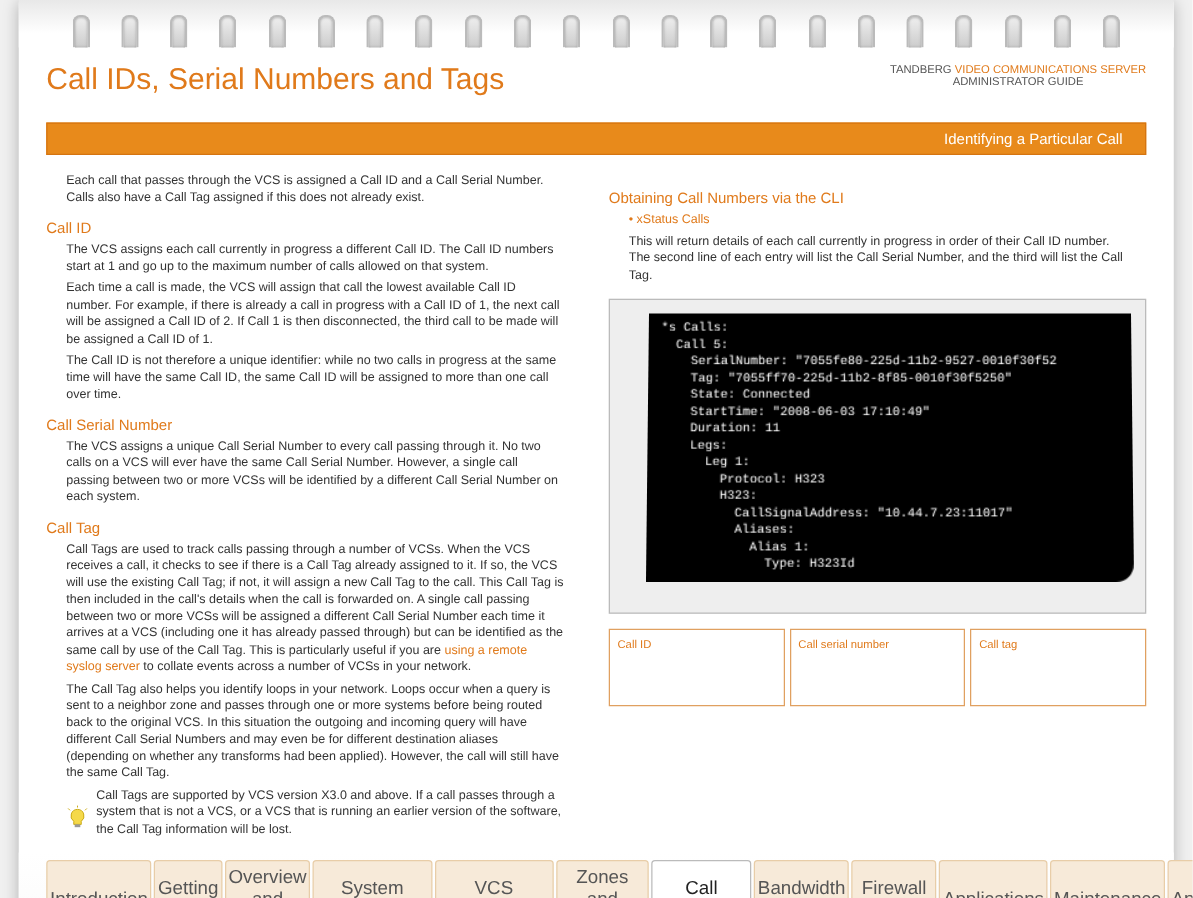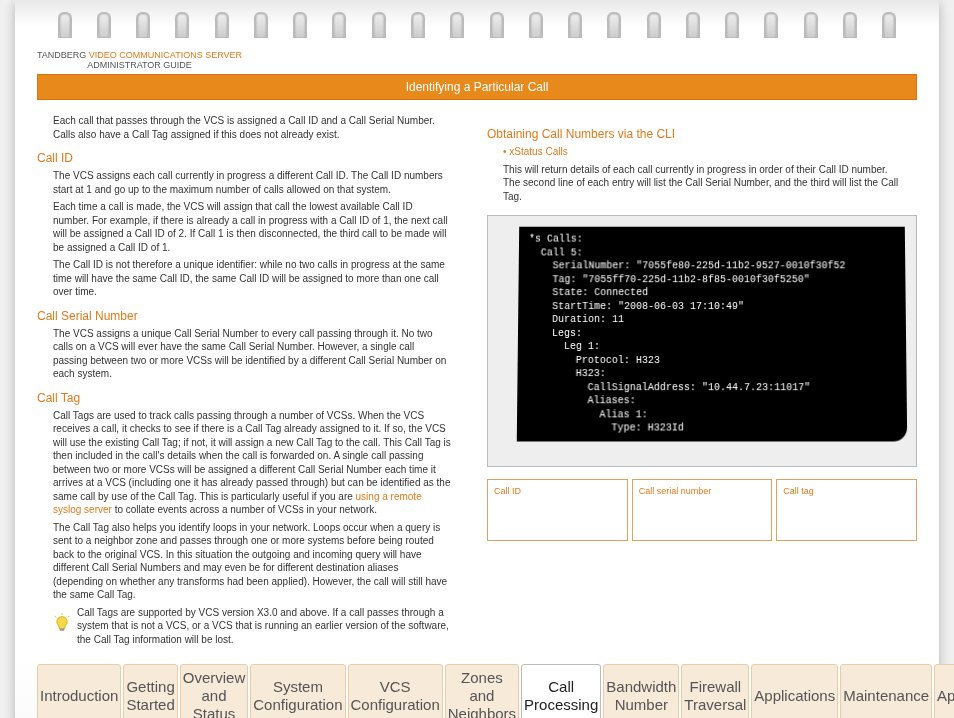--- a/index.html
+++ b/index.html
@@ -4,28 +4,28 @@
 <style>
   body{margin:0;padding:0;background:#f0f0f0;font-family:Arial,Helvetica,sans-serif;font-size:11px;color:#333;width:954px}
   .page{background:#fff;margin:0 auto;width:924px;padding:0;position:relative;box-shadow:0 2px 12px rgba(0,0,0,0.25);border-radius:3px}
   .spiral{height:38px;display:flex;justify-content:space-around;align-items:flex-end;padding:0 30px;background:linear-gradient(#e8e8e8,#fff 70%)}
   .spiral span{display:inline-block;width:10px;height:24px;border:2px solid #bbb;border-bottom:none;border-radius:6px 6px 0 0;background:linear-gradient(#eee,#ccc);box-shadow:inset 0 0 2px #999}
   .content{padding:12px 22px 8px 22px}
   .hdrrow{display:flex;justify-content:space-between;align-items:flex-start}
   .title{color:#e07a1b;font-size:24px;font-weight:normal;margin:0}
   .docid{text-align:center;font-size:9px;color:#555}
   .docid .orange{color:#e07a1b}
-  .ribbon{background:#e88a1b;color:#fff;text-align:center;font-size:12px;padding:5px 18px;margin:4px 0 10px 0;border:1px solid #d57410}
+  .ribbon{background:#e88a1b;color:#fff;text-align:right;font-size:12px;padding:5px 18px;margin:20px 0 10px 0;border:1px solid #d57410}
   .cols{display:flex;gap:20px}
   .col{flex:1}
   .intro{font-size:10px;line-height:1.35}
   .h2{color:#e07a1b;font-size:12px;margin:10px 0 4px 0;font-weight:normal}
   .p{font-size:10px;line-height:1.35;margin:4px 16px}
   .link{color:#e07a1b;}
-  .tip{display:flex;gap:6px;align-items:center}
+  .tip{display:flex;gap:6px;align-items:flex-end}
   .bulb{width:18px;color:#e0c020}
   .cli-img{background:#eee;border:1px solid #bbb;padding:0;margin-top:12px;position:relative;height:250px;overflow:hidden}
   .terminal{background:#000;color:#fff;font-family:"Courier New",monospace;font-size:10px;line-height:1.35;white-space:pre;padding:6px 10px;margin:10px 10px 0 30px;border-radius:0 0 14px 0;transform:perspective(600px) rotateX(2deg);min-height:165px}
   .callouts{display:flex;margin-top:12px}
   .callout{flex:1;border:1px solid #e0a060;border-top:1px solid #e0a060;font-size:9px;color:#e07a1b;padding:6px;height:48px;margin-right:4px}
   .callout:last-child{margin-right:0}
   .navtabs{display:flex;gap:2px;padding:6px 22px 6px 22px;font-size:15px;background:linear-gradient(#fff,#fafafa)}
   .nav{background:#f7ead9;border:1px solid #e8cda8;border-radius:3px;padding:4px 2px;text-align:center;flex:1;color:#555;line-height:1.2;display:flex;align-items:center;justify-content:center;min-height:22px}
   .nav.active{background:#fff;border-color:#bbb;color:#222}
   .footer{display:flex;justify-content:space-between;align-items:center;padding:4px 22px 14px 22px}
@@ -62,20 +62,21 @@
       <span></span>
       <span></span>
       <span></span>
       <span></span>
       <span></span>
       <span></span>
   </div>
 
   <div class="content">
     <div class="hdrrow">
+      <h1 class="title">Call IDs, Serial Numbers and Tags</h1>
       <div class="docid">
         <span>TANDBERG</span> <span class="orange">VIDEO COMMUNICATIONS SERVER</span><br>
         <span>ADMINISTRATOR GUIDE</span>
       </div>
     </div>
 
     <div class="ribbon">Identifying a Particular Call</div>
 
     <div class="cols">
       <div class="col">

